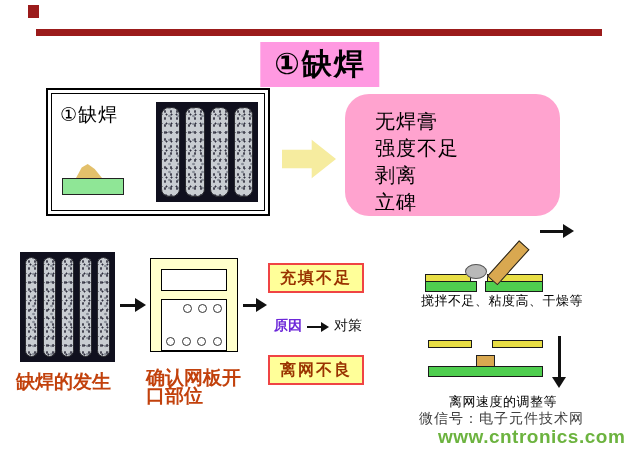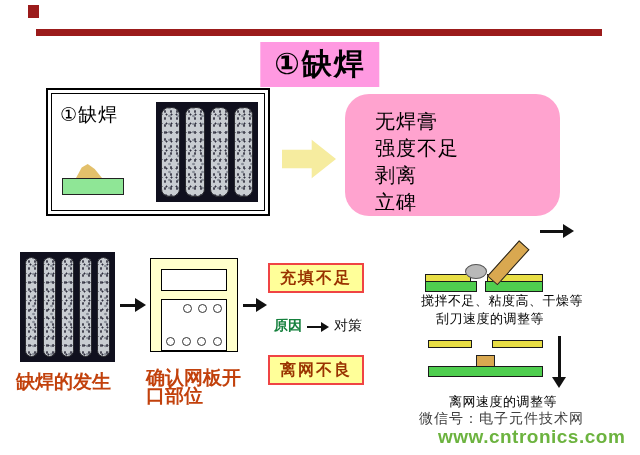--- a/index.html
+++ b/index.html
@@ -54,21 +54,21 @@
     border-left:11px solid #111;border-top:7px solid transparent;border-bottom:7px solid transparent;}
   .h-arrow.small .shaft{right:7px;top:5px;height:2px;}
   .h-arrow.small .head{border-left:8px solid #111;border-top:5px solid transparent;border-bottom:5px solid transparent;top:1px;}
   .v-arrow .shaft{position:absolute;top:0;bottom:9px;left:6px;width:3px;background:#111;}
   .v-arrow .head{position:absolute;bottom:0;left:0;width:0;height:0;
     border-top:11px solid #111;border-left:7px solid transparent;border-right:7px solid transparent;}
 
   
   .tag-box{background:#FFFF99;border:2px solid #ef4444;color:#993300;font-weight:bold;font-size:16px;
     display:flex;align-items:center;justify-content:center;letter-spacing:2px;}
-  .cause-word{color:#15803d;font-weight:bold;font-size:14px;}
+  .cause-word{color:#6d28d9;font-weight:bold;font-size:14px;}
   .measure-word{color:#111;font-size:14px;}
 
   
   .pcb-bar{position:absolute;background:#4FCE4F;border:1px solid #1a1a1a;}
   .sten-bar{position:absolute;background:#E8DE45;border:1px solid #1a1a1a;}
   .paste-blob{position:absolute;background:#b9b9b9;border:1px solid #555;border-radius:50%;}
   .squeegee{position:absolute;background:#D9A850;border:1px solid #222;transform:rotate(42deg);transform-origin:bottom left;}
   .component{position:absolute;background:#D9A850;border:1px solid #222;}
 
   .note{font-size:13px;color:#000;letter-spacing:0.5px;white-space:nowrap;}
@@ -169,21 +169,20 @@
   </div>
   <div class="abs" style="left:425px;top:230px;width:118px;height:62px;">
     <div class="pcb-bar" style="left:0;bottom:0;width:50px;height:9px;"></div>
     <div class="pcb-bar" style="left:60px;right:0;bottom:0;height:9px;"></div>
     <div class="sten-bar" style="left:0;bottom:10px;width:44px;height:6px;"></div>
     <div class="sten-bar" style="left:62px;bottom:10px;right:0;height:6px;"></div>
     <div class="paste-blob" style="left:40px;bottom:13px;width:20px;height:13px;"></div>
     <div class="squeegee" style="left:62px;bottom:16px;width:12px;height:46px;"></div>
   </div>
   <div class="abs note" style="left:421px;top:292px;">搅拌不足、粘度高、干燥等</div>
-  <div class="abs note" style="left:436px;top:310px;">刮刀速度的调整等</div>
 
   <div class="abs" style="left:428px;top:336px;width:115px;height:56px;">
     <div class="sten-bar" style="left:0;top:4px;width:42px;height:6px;"></div>
     <div class="sten-bar" style="left:64px;top:4px;right:0;height:6px;"></div>
     <div class="component" style="left:48px;top:19px;width:17px;height:11px;"></div>
     <div class="pcb-bar" style="left:0;top:30px;right:0;height:9px;"></div>
   </div>
   <div class="abs v-arrow" style="left:552px;top:336px;width:14px;height:52px;">
     <div class="shaft"></div>
       <div class="head"></div>

